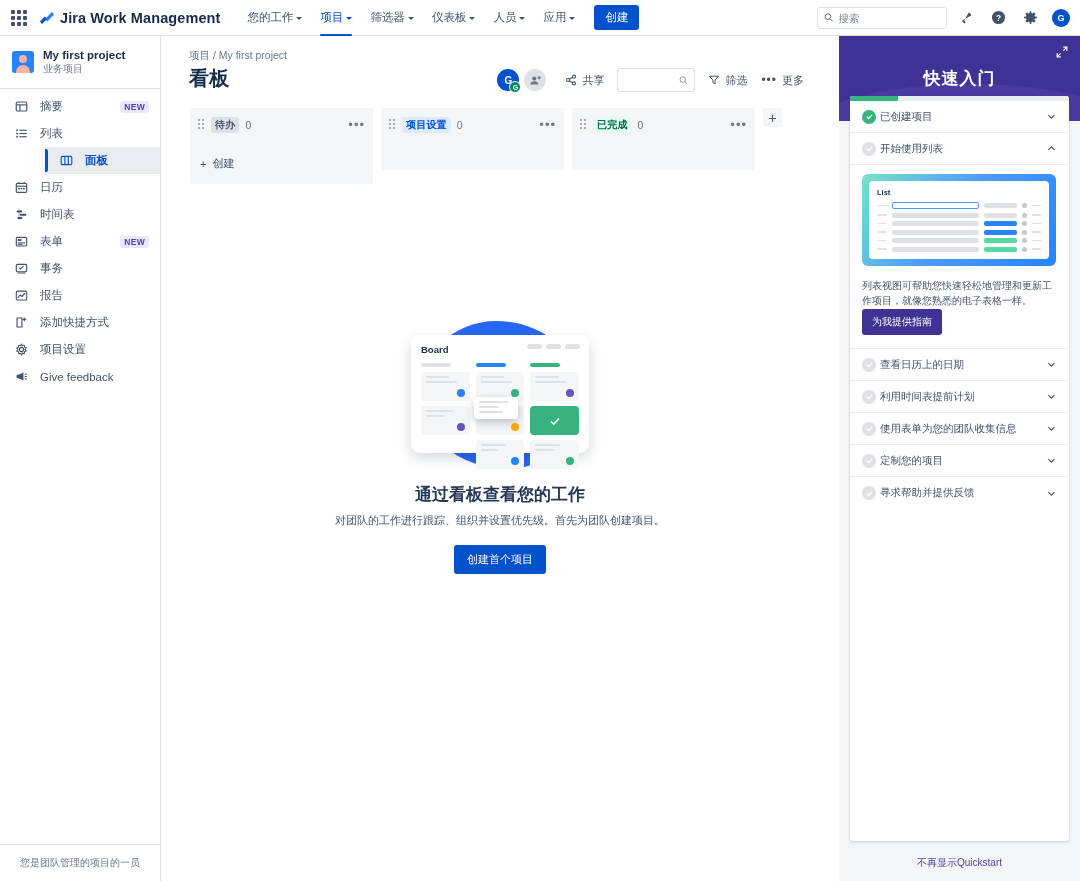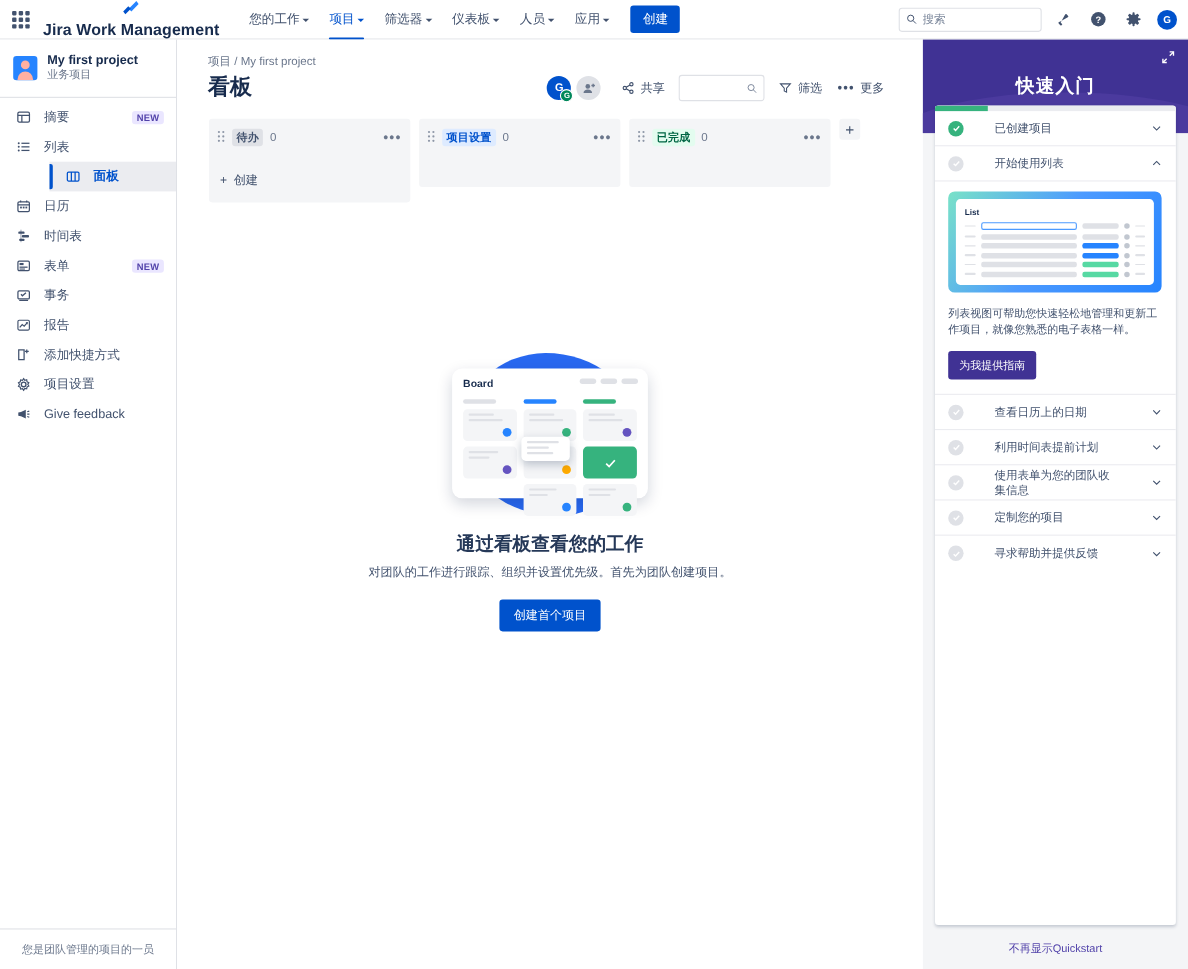--- a/index.html
+++ b/index.html
@@ -13,21 +13,21 @@
   .topnav {
     height: 36px; width: 1080px;
     display: flex; align-items: center;
     border-bottom: 1px solid #dfe1e6;
     background: #fff; position: relative;
   }
   .apps-grid { width: 20px; height: 20px; margin-left: 9px; display: grid;
     grid-template-columns: repeat(3,1fr); grid-template-rows: repeat(3,1fr);
     gap: 2px; padding: 2px; cursor: pointer; }
   .apps-grid i { background: #42526e; border-radius: 1px; display:block; }
-  .brand { display: flex; align-items: center; margin-left: 10px; gap: 5px; cursor: pointer; flex-direction: column;}
+  .brand { display: flex; align-items: center; margin-left: 10px; gap: 5px; cursor: pointer;}
   .brand-logo { width: 16px; height: 16px; position: relative; }
   .brand-name { font-size: 14.5px; font-weight: 600; letter-spacing: .1px; color: #172b4d; }
   .nav-items { display: flex; align-items: center; margin-left: 18px; height: 36px; }
   .nav-item { display:flex; align-items:center; gap:3px; font-size: 11.5px; color:#42526e;
     padding: 0 9px; height: 36px; cursor: pointer; position: relative; }
   .nav-item.active { color:#0052cc; }
   .nav-item.active::after { content:""; position:absolute; left:9px; right:9px; bottom:0;
     height:2px; background:#0052cc; border-radius:1px; }
   .caret { width:0;height:0;border-left:3px solid transparent;border-right:3px solid transparent;
     border-top:3.5px solid #42526e; margin-top:2px;}
@@ -134,42 +134,42 @@
     background:#4b3a9e;border-radius:50%;}
   .qs-title { position:absolute;left:0;right:0;top:31px;text-align:center;color:#fff;
     font-size:17px;font-weight:600;letter-spacing:1px;z-index:2;}
   .qs-collapse { position:absolute;right:11px;top:9px;cursor:pointer;z-index:3;}
   .qs-body { position:absolute;left:11px;right:11px;top:60px;bottom:40px;
     background:#fff;border-radius:3px;box-shadow:0 1px 3px rgba(9,30,66,.2);overflow:hidden;
     display:flex;flex-direction:column;}
   .qs-progress { height:5px;background:#ebecf0;flex:none;}
   .qs-progress > i { display:block;height:5px;background:#36b37e;}
   .qs-scroll { overflow:hidden;flex:1;}
-  .qs-item { display:flex;align-items:center;gap:28px;padding:0 12px;height:32px;
+  .qs-item { display:flex;align-items:center;gap:4px;padding:0 12px;height:32px;
     border-bottom:1px solid #ebecf0;cursor:pointer;}
   .qs-check { width:14px;height:14px;border-radius:50%;display:flex;align-items:center;
     justify-content:center;flex:none;font-size:8px;color:#fff;}
   .qs-check.done { background:#36b37e; }
   .qs-check.pending { background:#dfe1e6;color:#fff;}
   .qs-label { font-size:10.5px;color:#42526e;}
   .qs-chev { margin-left:auto;color:#6b778c;display:flex;align-items:center;}
   .qs-panel { padding:9px 13px 13px 12px;border-bottom:1px solid #ebecf0;}
   .qs-img { height:92px;border-radius:6px;padding:7px;
     background:linear-gradient(125deg,#79e2c8 0%,#4c9aff 48%,#2684ff 100%);}
   .qs-img-inner { background:#fff;border-radius:4px;height:100%;padding:7px 8px;}
   .qs-img-title { font-size:7.5px;font-weight:700;color:#172b4d;margin-bottom:5px;}
   .qs-row { display:flex;align-items:center;gap:5px;margin-bottom:3.5px;}
   .qs-row .dash { width:10px;height:1.5px;background:#dfe1e6;border-radius:1px;flex:none;}
   .qs-row .wide { flex:1;height:5px;border-radius:2px;background:#dfe1e6;}
   .qs-row .wide.sel { background:#fff;border:1px solid #4c9aff;height:7px;}
   .qs-row .bar { width:33px;height:5px;border-radius:2px;background:#dfe1e6;flex:none;}
   .qs-row .cdot { width:5px;height:5px;border-radius:50%;background:#c1c7d0;flex:none;}
   .qs-row .tail { width:9px;height:1.5px;background:#dfe1e6;border-radius:1px;flex:none;}
   .qs-desc { font-size:10px;color:#42526e;line-height:15px;margin-top:13px;font-family:Liberation Mono, monospace;}
-  .qs-cta { margin-top:10px;background:#403294;color:#fff;border:none;border-radius:3px;
+  .qs-cta { background:#403294;color:#fff;border:none;border-radius:3px;
     font-size:10px;padding:6px 10px;cursor:pointer;font-family:inherit;}
   .qs-foot { position:absolute;left:0;right:0;bottom:11px;text-align:center;}
   .qs-foot a { font-size:10px;color:#5243aa;text-decoration:none;cursor:pointer;}
 </style>
 </head>
 <body>
 
 <div class="topnav">
   <div class="apps-grid">
     <i></i>

